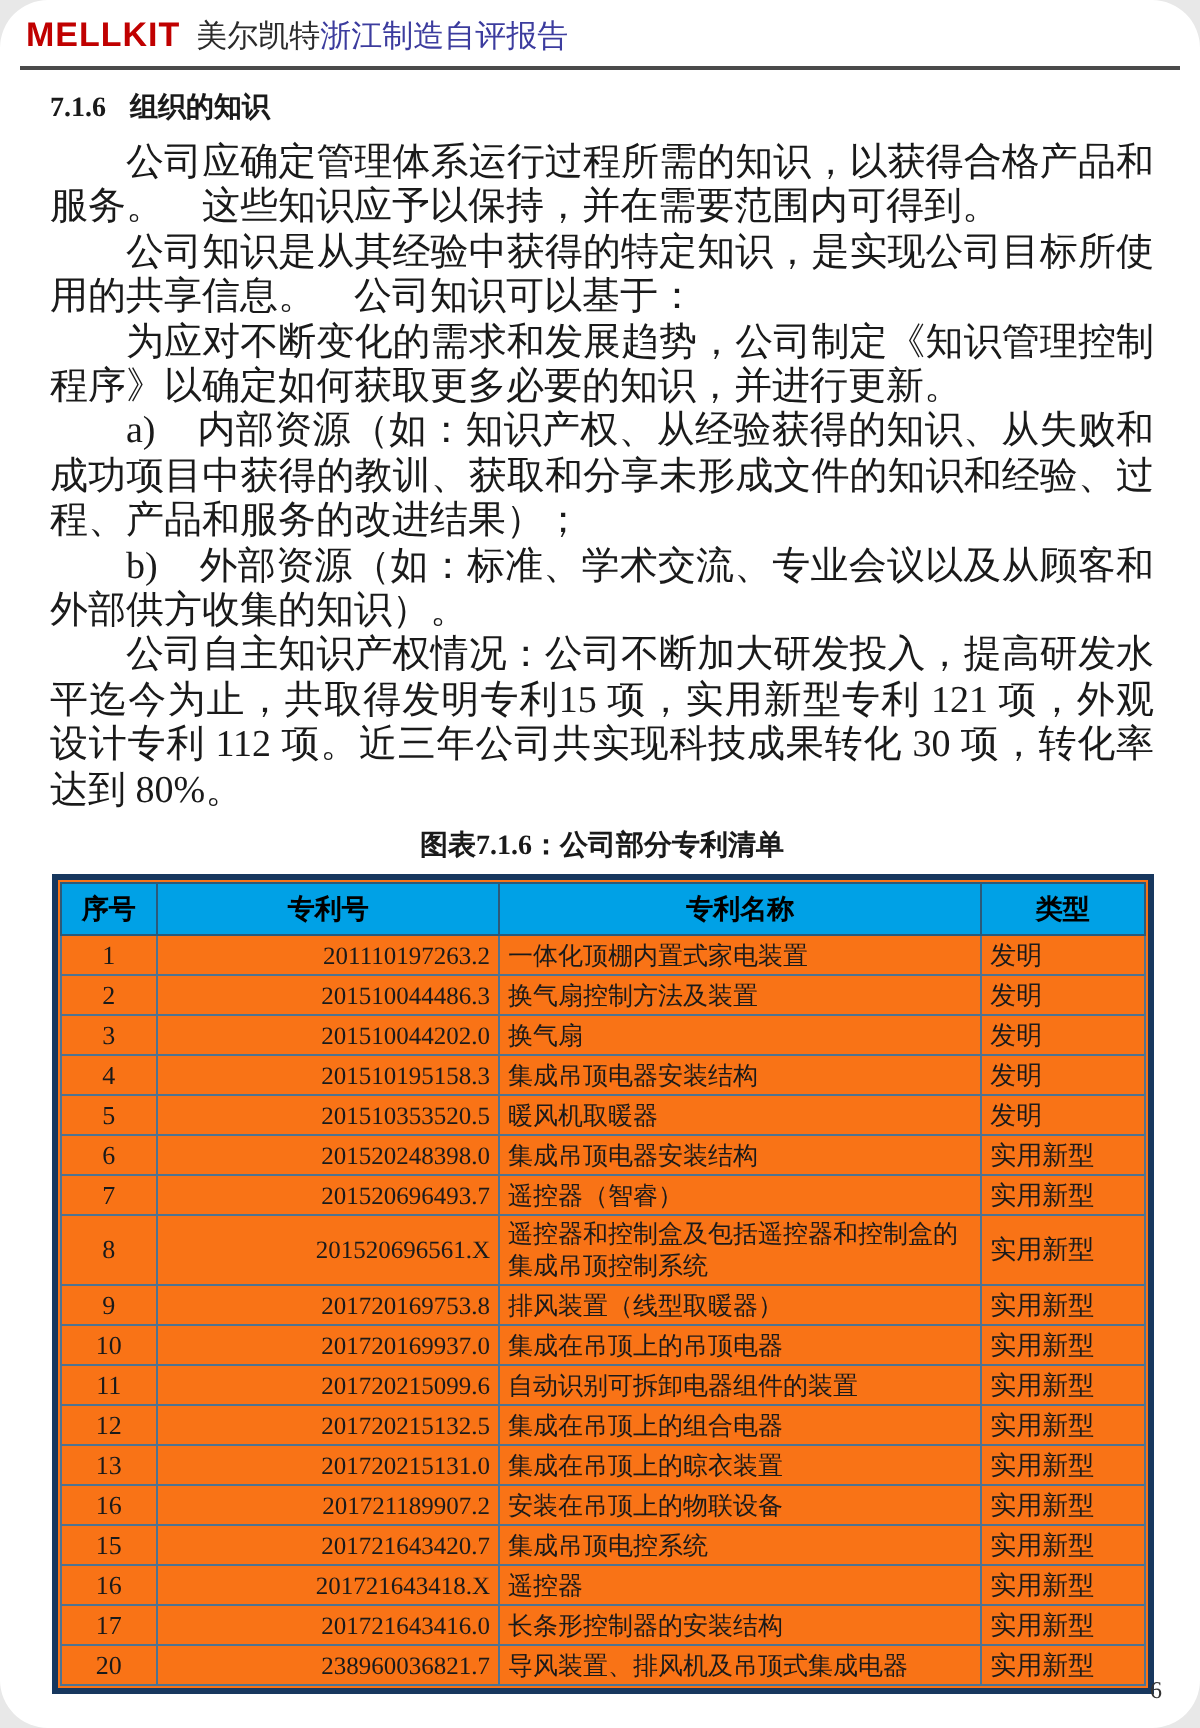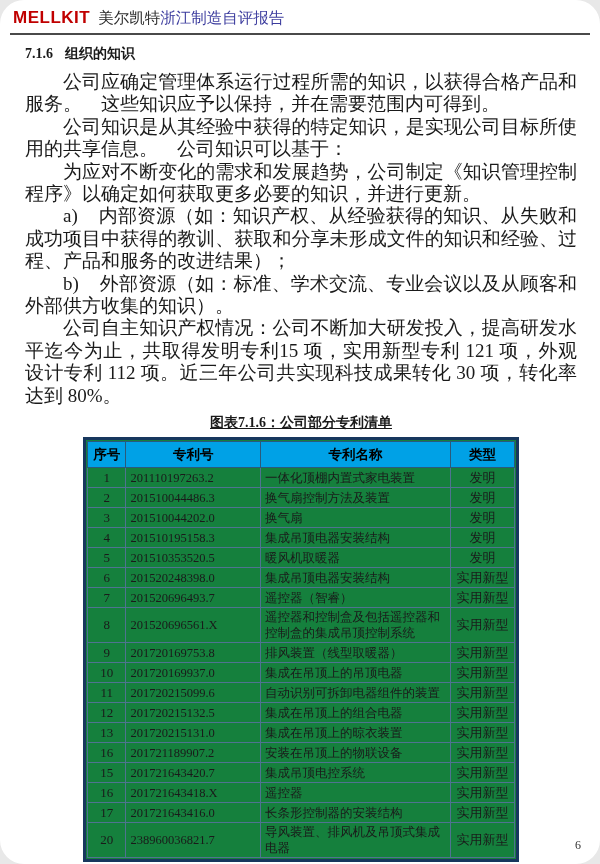--- a/index.html
+++ b/index.html
@@ -53,29 +53,28 @@
     text-indent: 2em;
     text-align: justify;
   }
   .list-marker { margin-right: 1.1em; }
   
   .table-caption {
     text-align: center;
     font-weight: bold;
     font-size: 14px;
     margin: 7px 0 5px 0;
-    text-decoration: underline;
   }
   
   .table-frame {
-    width: 436px;
+    width: 551px;
     margin: 0 auto;
     border: 3px solid var(--table-frame, #17375e);
     padding: 1px;
-    background: #15803d;
+    background: #f97316;
   }
   table.patents {
     width: 100%;
     border-collapse: collapse;
     table-layout: fixed;
   }
   table.patents col.c0 { width: 9%; }
   table.patents col.c1 { width: 31.5%; }
   table.patents col.c2 { width: 44.5%; }
   table.patents col.c3 { width: 15%; }
@@ -89,23 +88,23 @@
     background: var(--table-header-bg, #00a1e6);
     color: #000000;
     font-size: 13.5px;
     font-weight: bold;
     height: 26px;
     text-align: center;
     border-color: #2b5a7a;
   }
   table.patents td { height: 20px; font-size: 12.5px; }
   table.patents td.c0 { text-align: center; font-size: 13px; }
-  table.patents td.c1 { text-align: left; font-family: "Liberation Serif", serif; }
+  table.patents td.c1 { text-align: right; font-family: "Liberation Serif", serif; }
   table.patents td.c2 { text-align: left; }
-  table.patents td.c3 { text-align: center; font-size: 13px; }
+  table.patents td.c3 { text-align: left; font-size: 13px; }
   
   .page-number {
     position: absolute;
     right: 19px;
     bottom: 11px;
     font-size: 12px;
     color: #333333;
   }
 </style>
 </head>

